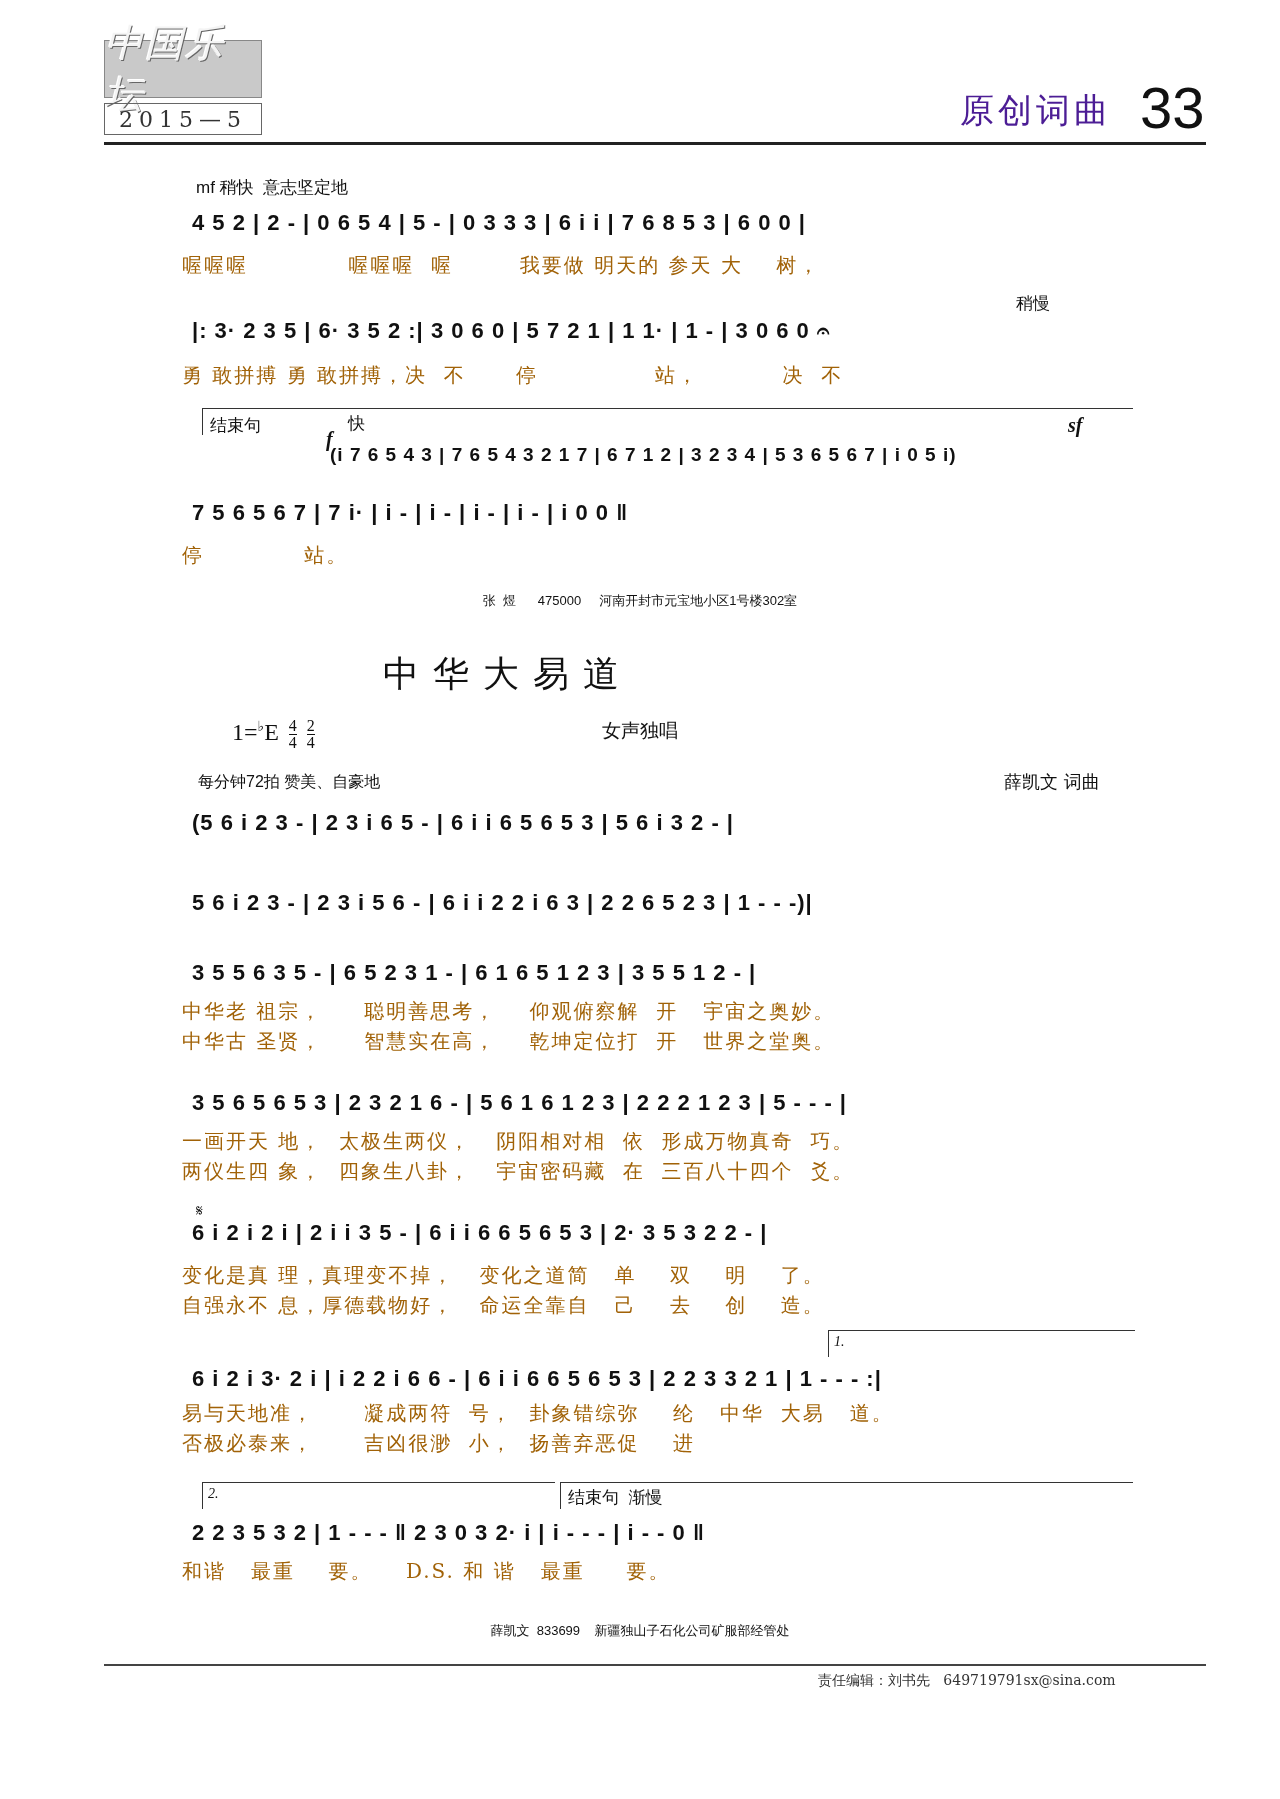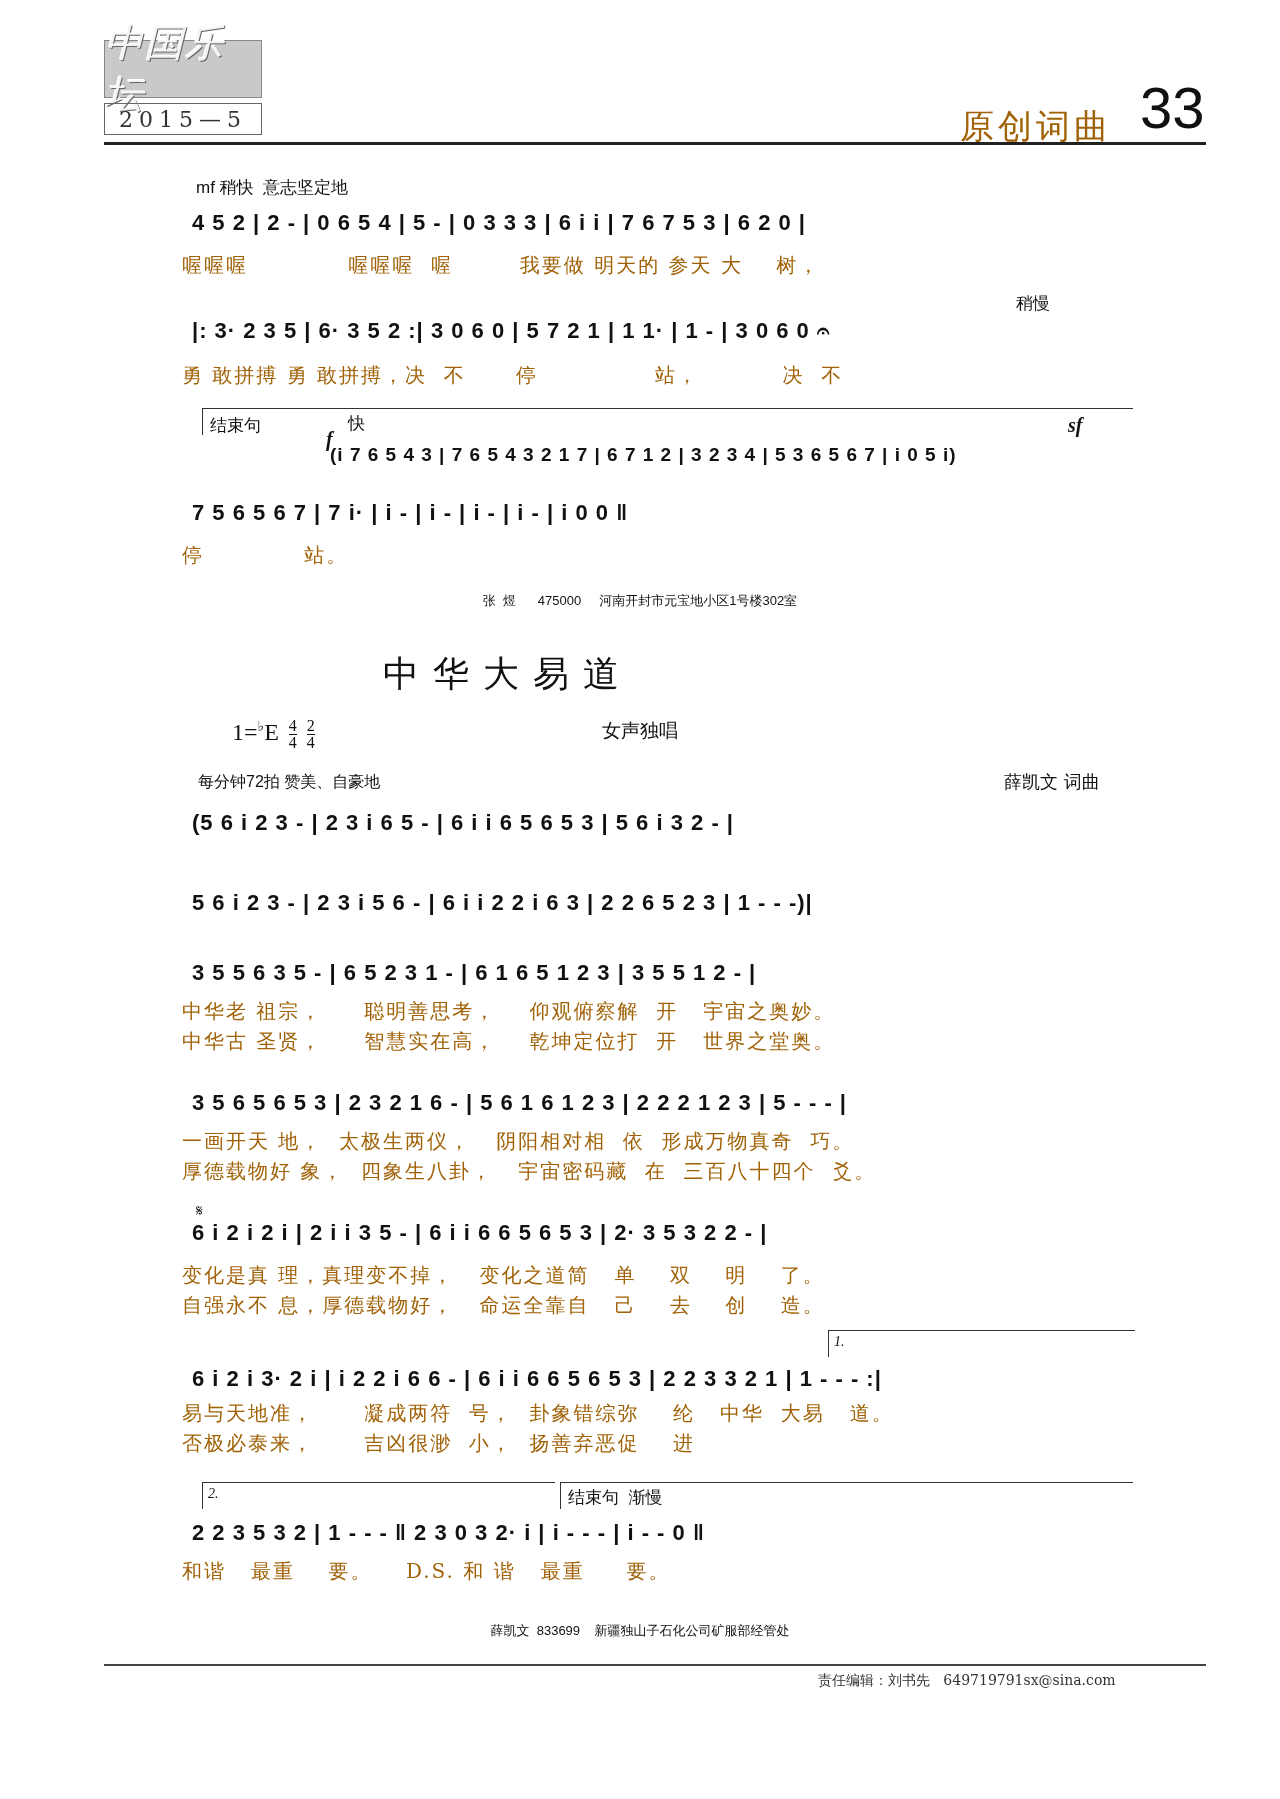--- a/index.html
+++ b/index.html
@@ -9,21 +9,21 @@
   .abs { position:absolute; }
 
   
   .logo-box { left:104px; top:40px; width:158px; height:58px; background:#c9c9c9;
               border:1px solid #888; box-sizing:border-box; display:flex; align-items:center; justify-content:center;
               font-family:"DejaVu Serif", serif; font-size:38px; color:#f4f4f4; letter-spacing:2px;
               text-shadow: 1px 1px 0 #666, -1px -1px 0 #fff; font-style:italic; }
   .issue-box { left:104px; top:103px; width:158px; height:32px; border:1px solid #666; box-sizing:border-box;
                display:flex; align-items:center; justify-content:center;
                font-family:"DejaVu Serif", serif; font-size:22px; letter-spacing:6px; color:#333; }
-  .section-title { left:960px; top:88px; font-family:"DejaVu Serif", serif; font-size:34px; color:#a16207; letter-spacing:4px;margin-top:16px; }
+  .section-title { left:960px; top:88px; font-family:"DejaVu Serif", serif; font-size:34px; color:#4c1d95; letter-spacing:4px; }
   .page-num { left:1140px; top:74px; font-family:"Liberation Sans", sans-serif; font-size:58px; color:#111; }
   .header-rule { left:104px; top:142px; width:1102px; height:3px; background:#222; }
 
   
   .row { position:absolute; left:192px; width:942px; height:40px; }
   .notes { position:absolute; left:0; top:0; font-family:"Liberation Sans", sans-serif; font-weight:bold;
            font-size:22px; white-space:pre; letter-spacing:1px; }
   .lyrics { position:absolute; left:182px; font-family:"DejaVu Serif", serif; font-size:20px;
             white-space:pre; letter-spacing:2px; color:#a16207; }
   .ann { position:absolute; font-family:"Liberation Sans", sans-serif; font-size:17px; white-space:pre; }
@@ -51,21 +51,21 @@
 <body>
 
 <div class="abs logo-box">中国乐坛</div>
 <div class="abs issue-box">2015—5</div>
 <div class="abs section-title">原创词曲</div>
 <div class="abs page-num">33</div>
 <div class="abs header-rule"></div>
 
 <div class="ann" style="left:196px;top:176px;">mf 稍快  意志坚定地</div>
 <div class="row" style="top:210px;">
-  <div class="notes">4 5 2 | 2 - | 0 6 5 4 | 5 - | 0 3 3 3 | 6 i i | 7 6 7 5 3 | 6 2 0 |</div>
+  <div class="notes">4 5 2 | 2 - | 0 6 5 4 | 5 - | 0 3 3 3 | 6 i i | 7 6 8 5 3 | 6 0 0 |</div>
 </div>
 <div class="lyrics" style="top:252px;">喔喔喔            喔喔喔  喔        我要做 明天的 参天 大    树，</div>
 
 <div class="ann" style="left:1016px;top:292px;">稍慢</div>
 <div class="row" style="top:318px;">
   <div class="notes">|: 3· 2 3 5 | 6· 3 5 2 :| 3 0 6 0 | 5 7 2 1 | 1 1· | 1 - | 3 0 6 0 𝄐</div>
 </div>
 <div class="lyrics" style="top:362px;">勇 敢拼搏 勇 敢拼搏，决  不      停              站，          决  不</div>
 
 <div class="bracket-box" style="left:202px;top:408px;width:930px;"></div>
@@ -112,21 +112,21 @@
 <div class="row" style="top:960px;">
   <div class="notes">3 5 5 6 3 5 - | 6 5 2 3 1 - | 6 1 6 5 1 2 3 | 3 5 5 1 2 - |</div>
 </div>
 <div class="lyrics" style="top:998px;">中华老 祖宗，     聪明善思考，    仰观俯察解  开   宇宙之奥妙。</div>
 <div class="lyrics" style="top:1028px;">中华古 圣贤，     智慧实在高，    乾坤定位打  开   世界之堂奥。</div>
 
 <div class="row" style="top:1090px;">
   <div class="notes">3 5 6 5 6 5 3 | 2 3 2 1 6 - | 5 6 1 6 1 2 3 | 2 2 2 1 2 3 | 5 - - - |</div>
 </div>
 <div class="lyrics" style="top:1128px;">一画开天 地，  太极生两仪，   阴阳相对相  依  形成万物真奇  巧。</div>
-<div class="lyrics" style="top:1158px;">厚德载物好 象，  四象生八卦，   宇宙密码藏  在  三百八十四个  爻。</div>
+<div class="lyrics" style="top:1158px;">两仪生四 象，  四象生八卦，   宇宙密码藏  在  三百八十四个  爻。</div>
 
 <div class="ann" style="left:196px;top:1202px;font-size:16px;">𝄋</div>
 <div class="row" style="top:1220px;">
   <div class="notes">6 i 2 i 2 i | 2 i i 3 5 - | 6 i i 6 6 5 6 5 3 | 2· 3 5 3 2 2 - |</div>
 </div>
 <div class="lyrics" style="top:1262px;">变化是真 理，真理变不掉，   变化之道简   单    双    明    了。</div>
 <div class="lyrics" style="top:1292px;">自强永不 息，厚德载物好，   命运全靠自   己    去    创    造。</div>
 
 <div class="bracket-box" style="left:828px;top:1330px;width:306px;"></div>
 <div class="ann dyn" style="left:834px;top:1334px;font-size:14px;font-weight:normal;">1.</div>

